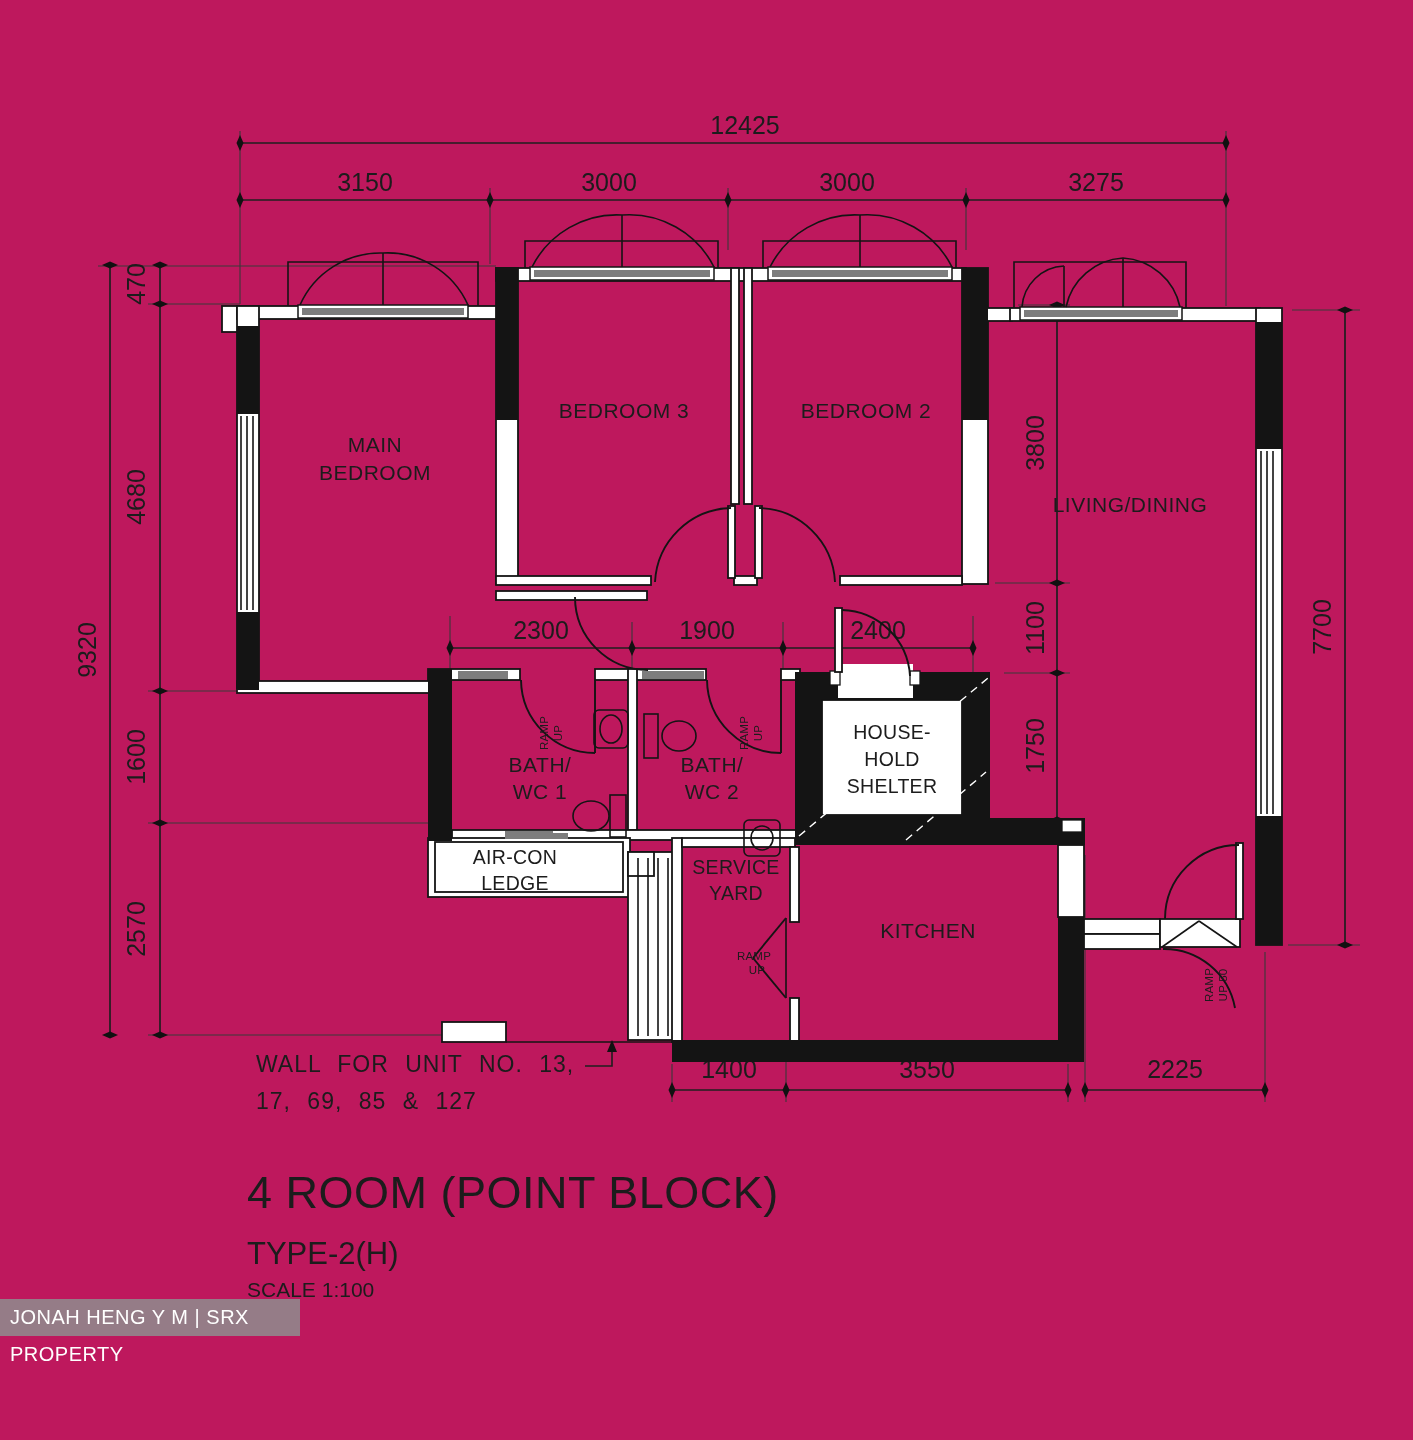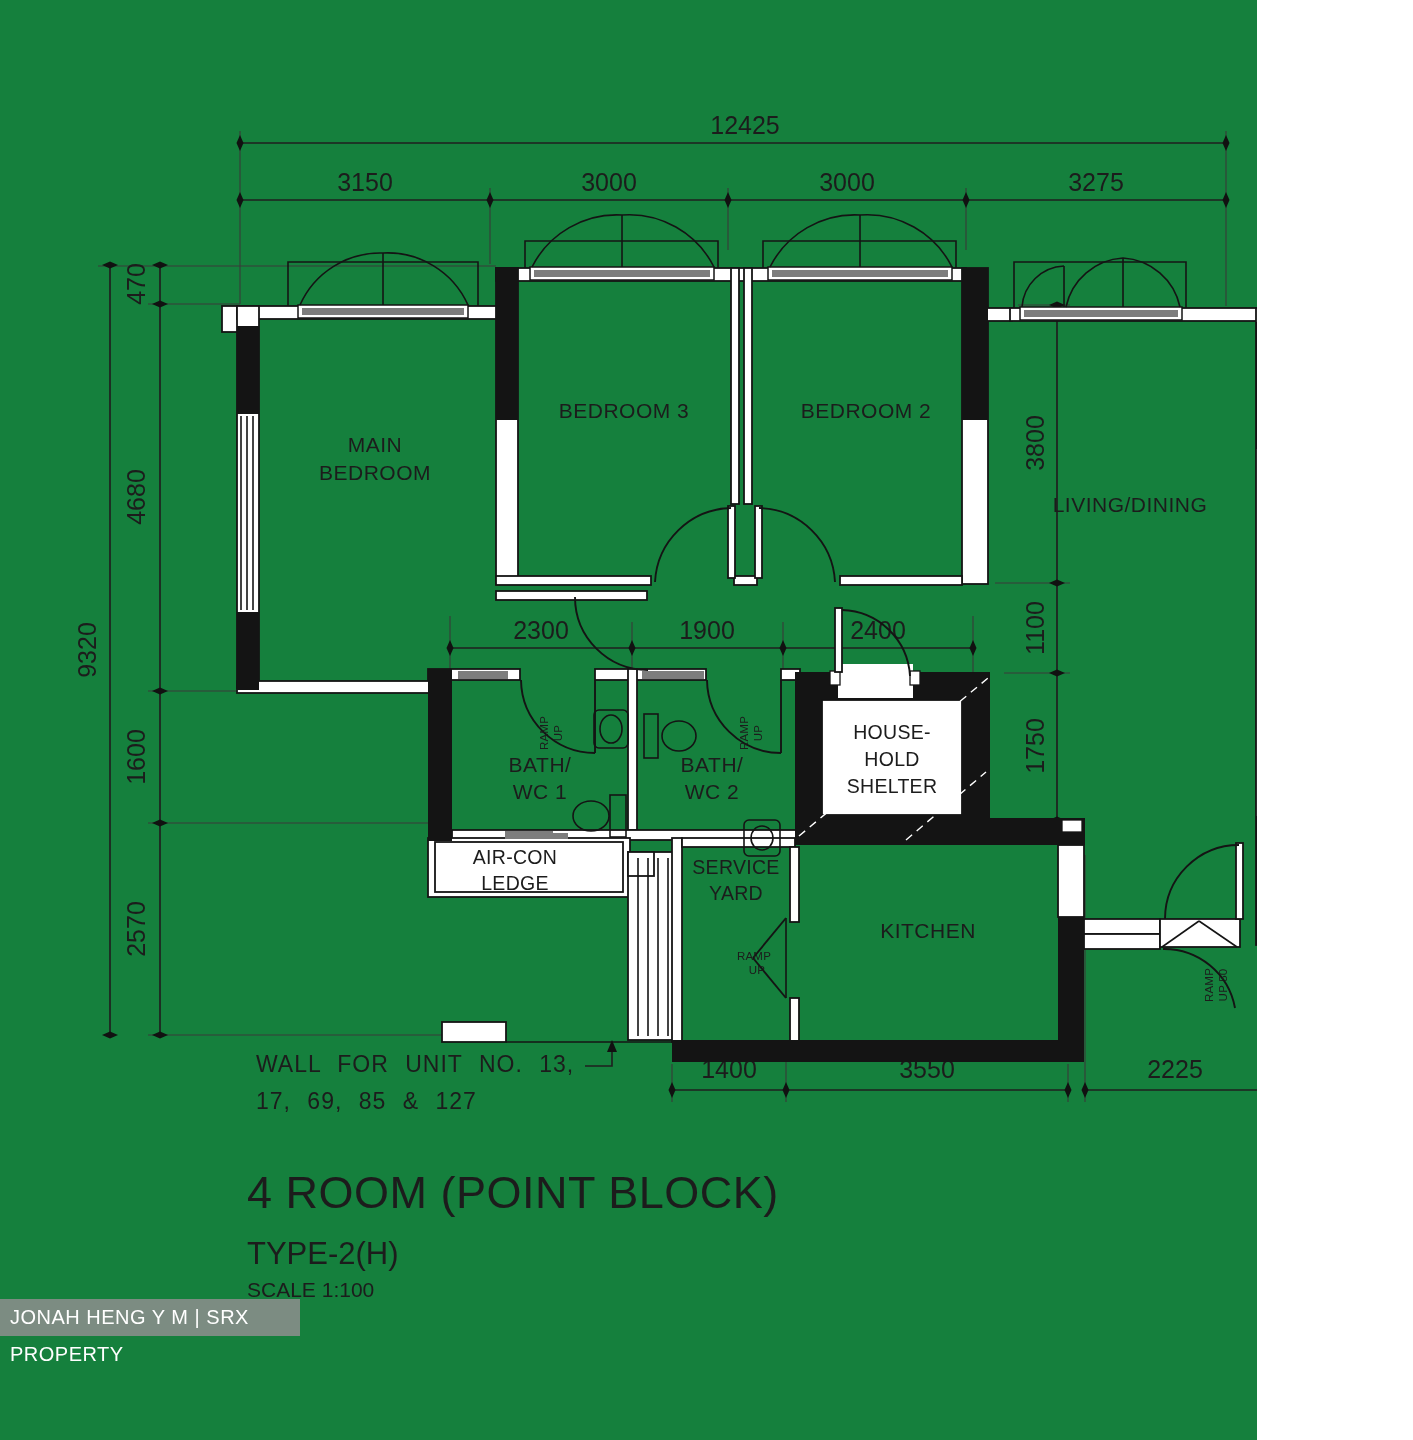--- a/index.html
+++ b/index.html
@@ -1,16 +1,16 @@
 <!DOCTYPE html>
 <html><head>
 <meta charset="utf-8">
 <style>
   html,body{margin:0;padding:0;background:#ffffff;}
-  #stage{position:relative;width:1257px;height:1440px;background:#15803d;overflow:hidden;}
+  #stage{position:relative;width:1413px;height:1440px;background:#be185d;overflow:hidden;}
   svg{position:absolute;left:0;top:0;}
   svg text{font-family:"Liberation Sans",sans-serif;fill:#1c1c1c;}
   .w{fill:#ffffff;stroke:#141414;stroke-width:1.8;}
   .wt{fill:#ffffff;stroke:#141414;stroke-width:1.3;}
   .bk{fill:#141414;stroke:none;}
   .p{fill:none;stroke:#141414;stroke-width:1.9;}
   .p2{fill:none;stroke:#141414;stroke-width:1.6;}
   .ext{stroke:#3a3a3a;stroke-width:1.1;}
   .dl{stroke:#1f1f1f;stroke-width:1.7;}
   .tick{fill:#111111;}

